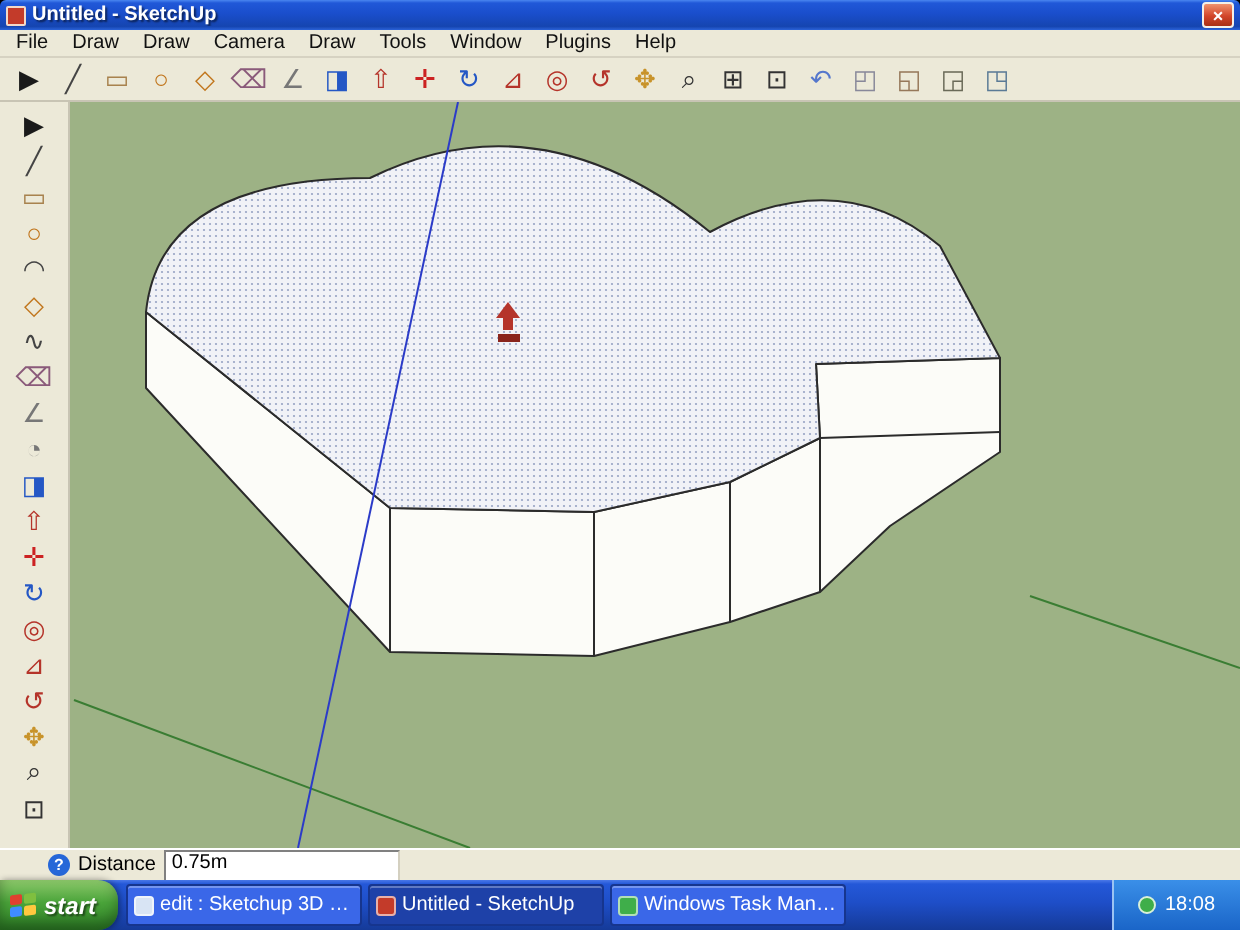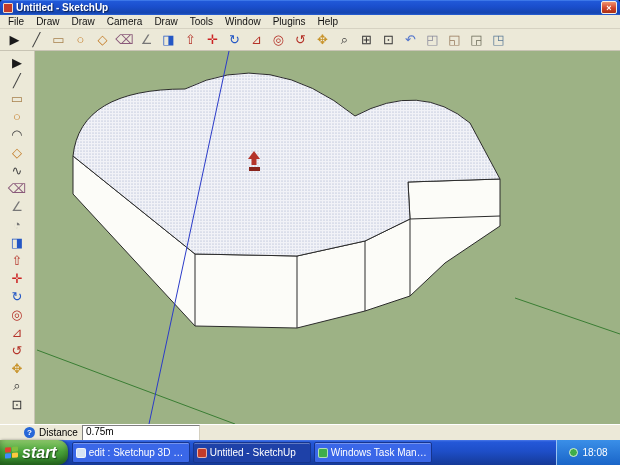--- a/index.html
+++ b/index.html
@@ -35,21 +35,21 @@
   .statusbar { height:16px; flex:0 0 16px; background:var(--panel-bg,#ece9d8); border-top:1px solid #fff; display:flex; align-items:center; gap:4px; padding:0 3px 0 24px; }
   .status-icon { width:11px; height:11px; flex:0 0 11px; border-radius:50%; background:#2667d8; color:#fff; font-size:8px; font-weight:bold;
     display:flex; align-items:center; justify-content:center; }
   .status-hint { flex:1; white-space:nowrap; overflow:hidden; color:#000; }
   .measure-label { color:#000; }
   .measure-box { width:118px; flex:0 0 118px; height:16px; line-height:11px; background:#fff; border:1px solid #808080; border-bottom-color:#d4d0c0; border-right-color:#d4d0c0; padding:0 3px; color:#000; }
 
   
   .taskbar { height:25px; flex:0 0 25px; display:flex; align-items:stretch;
     background:linear-gradient(180deg,#4a78e8 0%,#2458d8 8%,#1e4ec8 45%,#153a98 100%); }
-  .start-btn { display:flex; align-items:center; gap:4px; padding:0 11px 0 5px; color:#fff; font-weight:bold; font-style:italic; font-size:16px;
+  .start-btn { display:flex; align-items:center; gap:4px; padding:0 11px 0 5px; color:#fff; font-weight:bold; font-style:italic; font-size:12px;
     background:linear-gradient(180deg,#8cc86a 0%,#4aa43a 45%,#2e8226 100%); border-radius:0 10px 10px 0;
     box-shadow:inset 0 -4px 7px rgba(0,0,0,.3), 1px 0 3px rgba(0,0,0,.4); text-shadow:1px 1px 1px rgba(0,0,0,.5);justify-content:center; }
   .flag { display:grid; grid-template-columns:6px 6px; grid-template-rows:5px 5px; gap:1px; transform:skewY(-6deg); }
   .flag i { display:block; border-radius:1px; }
   .flag .f1 { background:#e0402f; } .flag .f2 { background:#7fbf3f; }
   .flag .f3 { background:#3f8cff; } .flag .f4 { background:#ffc83f; }
   .tasks { display:flex; gap:3px; margin-left:4px; align-items:center; }
   .task-btn { width:118px; height:21px; border-radius:2px; border:1px solid #16358e; display:flex; align-items:center; gap:3px; padding:0 3px;
     color:#fff; font-size:10px; box-shadow:inset 0 1px 0 rgba(255,255,255,.3); overflow:hidden; }
   .task-ico { width:10px; height:10px; flex:0 0 10px; border-radius:2px; border:1px solid rgba(255,255,255,.6); }

